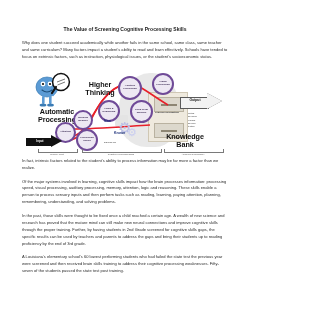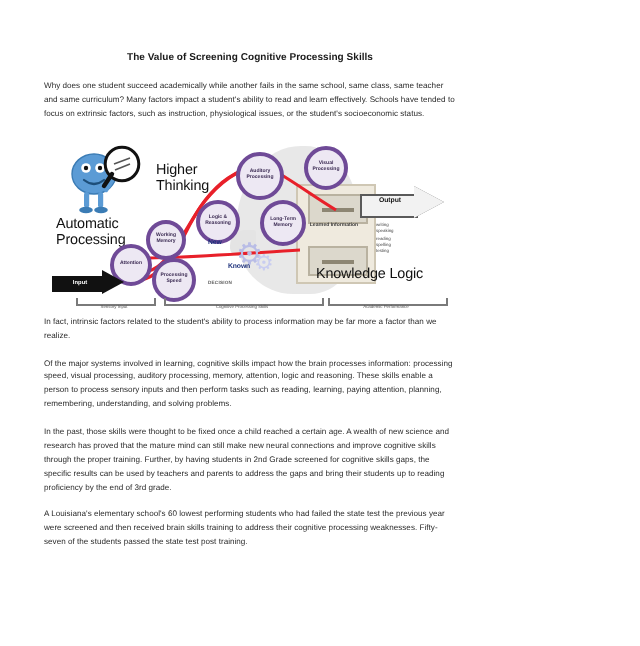--- a/index.html
+++ b/index.html
@@ -58,24 +58,24 @@
     width:13px;height:13px;background:#e4e4e4;
     border-radius:60% 10% 40% 30%;
   }
 
   
   .mascot{position:absolute;left:10px;top:4px;width:40px;height:40px;}
 
   
   .lbl{
     position:absolute;
-    font-weight:normal;
+    font-weight:bold;
     color:#111;
     line-height:1.12;
-    text-align:left;
+    text-align:center;
     letter-spacing:-.08px;
   }
   .lbl-higher{left:56px;top:14px;width:44px;font-size:7.2px;}
   .lbl-auto{left:6px;top:41px;width:58px;font-size:7.2px;}
   .lbl-bank{left:136px;top:66px;width:54px;font-size:7.2px;}
 
   
   .circ{
     position:absolute;
     border-radius:50%;
@@ -236,21 +236,21 @@
         <ellipse cx="11" cy="34" rx="3.4" ry="1.6" fill="#3b7cb5"></ellipse>
         <ellipse cx="18.5" cy="34" rx="3.4" ry="1.6" fill="#3b7cb5"></ellipse>
         <path d="M24,19 L21,24" stroke="#5b9bd5" stroke-width="2.2" stroke-linecap="round"></path>
         <circle cx="29" cy="11" r="8.4" fill="#fff" stroke="#111" stroke-width="1.5"></circle>
         <path d="M24,16 L20,22" stroke="#111" stroke-width="2.2" stroke-linecap="round"></path>
         <path d="M25,11 L33,8 M25.5,14 L33,11" stroke="#555" stroke-width=".8"></path>
       </svg>
 
       <div class="lbl lbl-higher">Higher Thinking</div>
       <div class="lbl lbl-auto">Automatic Processing</div>
-      <div class="lbl lbl-bank">Knowledge Logic</div>
+      <div class="lbl lbl-bank">Knowledge Bank</div>
 
       <div class="circ c-aud">Auditory Processing</div>
       <div class="circ c-vis">Visual Processing</div>
       <div class="circ c-logic">Logic &amp; Reasoning</div>
       <div class="circ c-ltm">Long-Term Memory</div>
       <div class="circ c-wm">Working Memory</div>
       <div class="circ c-att">Attention</div>
       <div class="circ c-ps">Processing Speed</div>
 
       <div class="gear">⚙</div>

